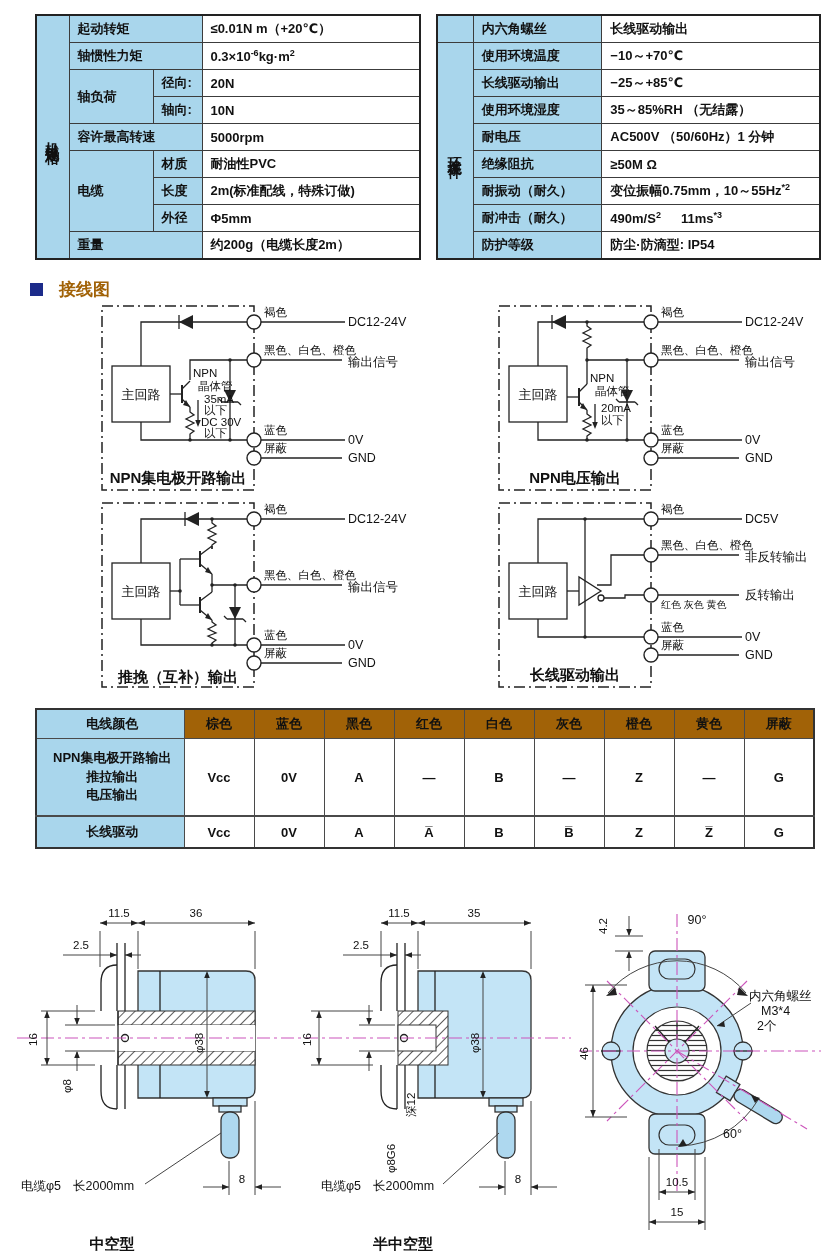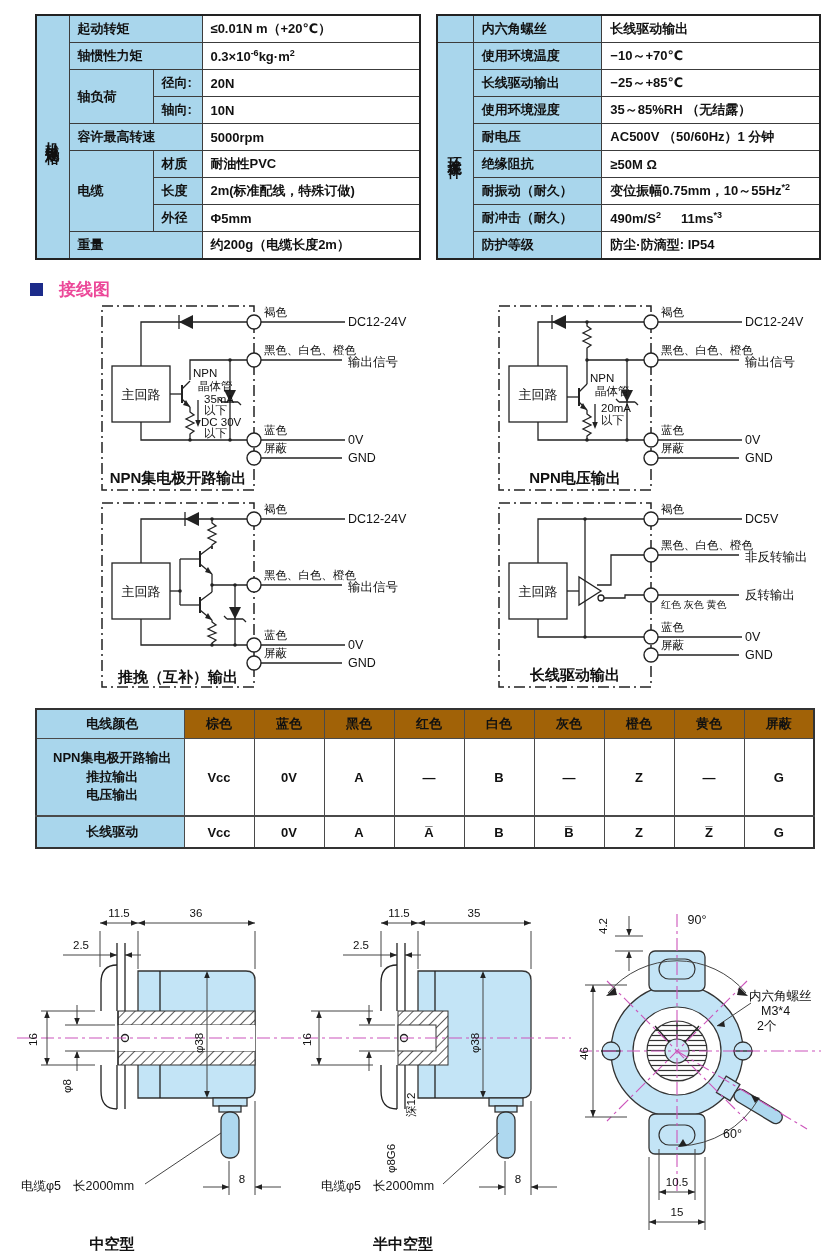--- a/index.html
+++ b/index.html
@@ -16,21 +16,21 @@
                text-align:center;letter-spacing:3px;padding:0;font-size:14px;}
   .spec .lab{background:#a9d6ec;}
   .spec .val{background:#fff;}
   .spec sup{font-size:9px;}
   .spec-left{width:386px;}
   .spec-right{width:385px;margin-left:15px;}
   .gap{margin-left:20px;}
 
   
   .sec-title{position:absolute;display:flex;align-items:center;gap:16px;
-             color:#ec4899;font-size:17px;font-weight:bold;}
+             color:#a16207;font-size:17px;font-weight:bold;}
   .sq{width:13px;height:13px;background:#1c2b8a;display:inline-block;}
 
   
   .diagrams{position:absolute;left:30px;top:300px;width:794px;
             display:grid;grid-template-columns:397px 397px;grid-auto-rows:197px;}
   svg text{fill:#111;}
   .w{stroke:#222;stroke-width:1.3;fill:none;}
   .wt2{stroke-width:2;}
   .dd{stroke:#222;stroke-width:1.5;fill:none;stroke-dasharray:11 4 2 4;}
   .term{fill:#fff;stroke:#222;stroke-width:1.4;}

